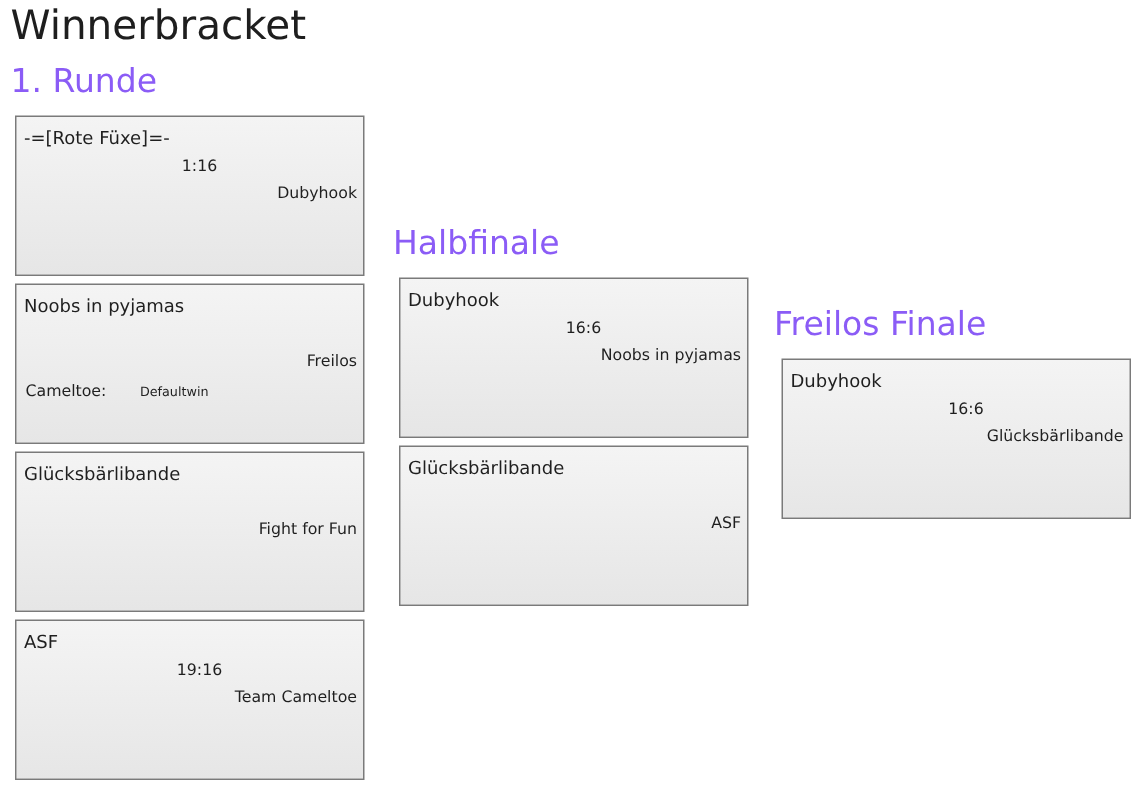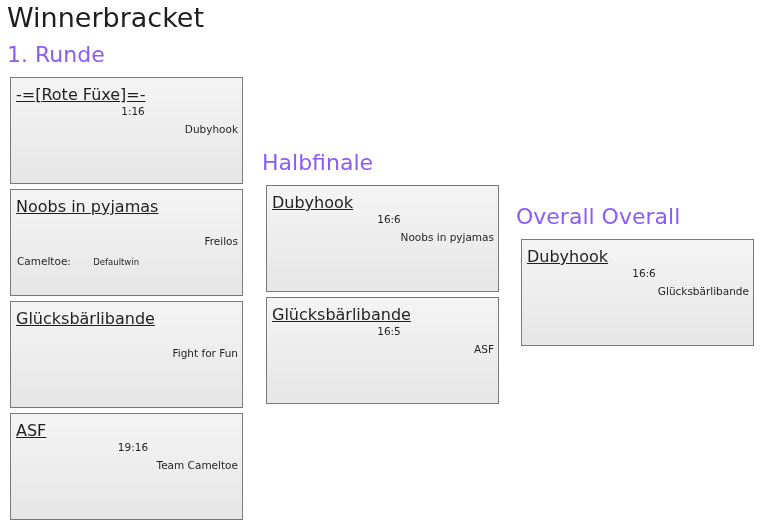--- a/index.html
+++ b/index.html
@@ -2,21 +2,21 @@
 <html><head>
 <meta charset="utf-8">
 <style>
   html, body { margin: 0; padding: 0; background: #ffffff; }
   body { width: 761px; height: 524px; position: relative; overflow: hidden;
          font-family: "DejaVu Sans", "Liberation Sans", sans-serif; color: #1f1f1f; }
   .title { position: absolute; left: 7px; top: 0px; font-size: 27px; font-weight: normal; margin: 0; line-height: 36px; color: #1e1e1e; }
   .round-title { position: absolute; font-size: 22px; font-weight: normal; margin: 0; line-height: 28px; color: #8b5cf6; }
   .match { position: absolute; width: 231px; height: 105px; border: 1px solid #7a7a7a;
            background: linear-gradient(to bottom, #f4f4f4 0%, #e6e6e6 100%); box-sizing: content-box; }
-  .team1 { position: absolute; left: 5px; top: 7px; font-size: 16px; text-decoration: underline; }
+  .team1 { position: absolute; left: 5px; top: 7px; font-size: 12px; }
   .score { position: absolute; left: 0; width: 244px; text-align: center; top: 27px; font-size: 10.5px; }
   .team2 { position: absolute; right: 4px; top: 45px; font-size: 10.5px; }
   .comment { position: absolute; left: 6px; top: 65px; font-size: 10.5px; }
   .comment .cv { font-size: 8.5px; margin-left: 19px; }
 </style>
 </head>
 <body>
 
 <h1 class="title">Winnerbracket</h1>
 
@@ -48,23 +48,22 @@
 <h2 class="round-title" style="left:262px; top:149px;">Halbfinale</h2>
 
 <div class="match" style="left:266px; top:185px;">
   <span class="team1">Dubyhook</span>
   <span class="score">16:6</span>
   <span class="team2">Noobs in pyjamas</span>
 </div>
 
 <div class="match" style="left:266px; top:297px;">
   <span class="team1">Glücksbärlibande</span>
-  <span class="score">16:5</span>
   <span class="team2">ASF</span>
 </div>
 
-<h2 class="round-title" style="left:516px; top:203px;">Overall Overall</h2>
+<h2 class="round-title" style="left:516px; top:203px;">Freilos Finale</h2>
 
 <div class="match" style="left:521px; top:239px;">
   <span class="team1">Dubyhook</span>
   <span class="score">16:6</span>
   <span class="team2">Glücksbärlibande</span>
 </div>
 
 </body></html>

